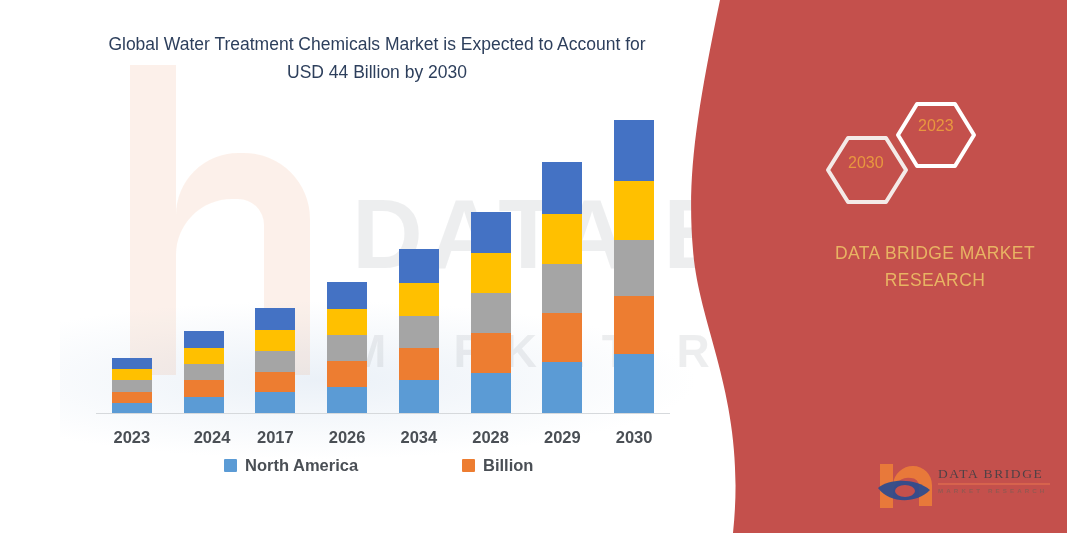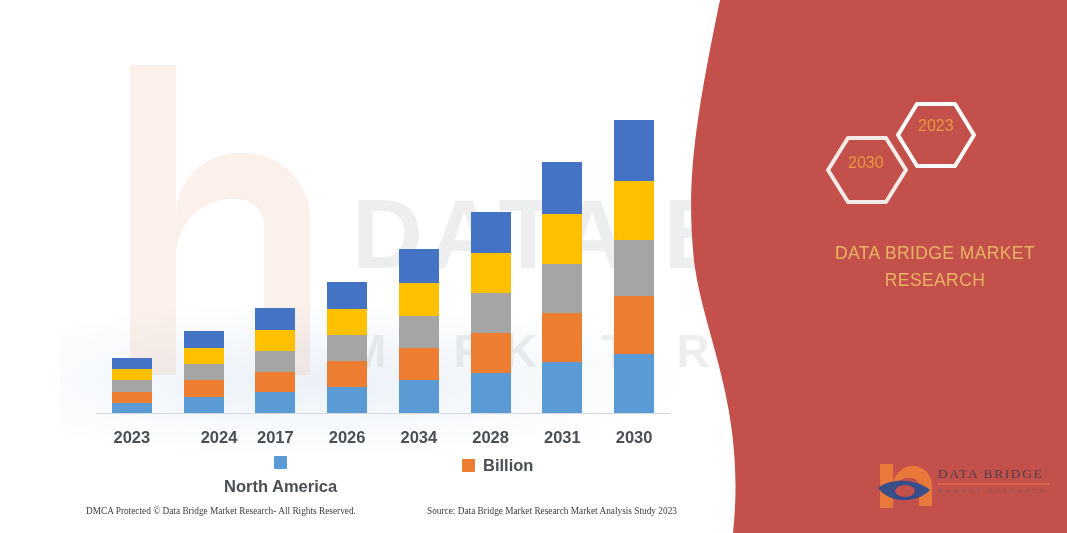--- a/index.html
+++ b/index.html
@@ -118,20 +118,21 @@
     <svg viewBox="0 0 190 320" width="190" height="320" aria-hidden="true">
       <path d="M10 10 h46 v150 a62 62 0 0 1 62 -62 h6 a66 66 0 0 1 66 66 v156 h-46 v-150 a26 26 0 0 0 -26 -26 h-6 a56 56 0 0 0 -56 56 v120 h-46 z" fill="#E8793A"></path>
     </svg>
   </div>
 
   <div class="wm-text">
     <div class="wm-line1">DATA BRIDGE</div>
     <div class="wm-line2">MARKET RESEARCH</div>
   </div>
 
+  <div class="chart-title">Global Water Treatment Chemicals Market is Expected to Account for USD 44 Billion by 2030</div>
 
   <div class="plot" id="plot-area">
       <div class="bar" style="left: 15.875px; height: 56.1783px;">
         <div class="seg" style="background: rgb(68, 114, 196); height: 20%;"></div>
         <div class="seg" style="background: rgb(255, 192, 0); height: 20%;"></div>
         <div class="seg" style="background: rgb(165, 165, 165); height: 20%;"></div>
         <div class="seg" style="background: rgb(237, 125, 49); height: 20%;"></div>
         <div class="seg" style="background: rgb(91, 155, 213); height: 20%;"></div>
       </div>
       <div class="bar" style="left: 87.625px; height: 83.3312px;">
@@ -181,44 +182,40 @@
         <div class="seg" style="background: rgb(255, 192, 0); height: 20.0637%;"></div>
         <div class="seg" style="background: rgb(165, 165, 165); height: 19.1083%;"></div>
         <div class="seg" style="background: rgb(237, 125, 49); height: 19.7452%;"></div>
         <div class="seg" style="background: rgb(91, 155, 213); height: 20.3822%;"></div>
       </div>
     </div>
   <div class="axis-line"></div>
 
   <div class="xlabels" id="x-labels">
       <div class="xlabel" style="left: -0.125px;">2023</div>
-      <div class="xlabel" style="left: 87px;">2024</div>
+      <div class="xlabel" style="left: 80px;">2024</div>
       <div class="xlabel" style="left: 143.375px;">2017</div>
       <div class="xlabel" style="left: 215.125px;">2026</div>
       <div class="xlabel" style="left: 286.875px;">2034</div>
       <div class="xlabel" style="left: 358.625px;">2028</div>
-      <div class="xlabel" style="left: 430.375px;">2031</div>
+      <div class="xlabel" style="left: 430.375px;">2029</div>
       <div class="xlabel" style="left: 502.125px;">2030</div>
     </div>
 
   <div class="legend" id="legend">
-      <div class="legend-item" style="left: 128px; flex-direction: column;">
+      <div class="legend-item" style="left: 128px;">
         <span class="legend-swatch" style="background: rgb(91, 155, 213);"></span>
         <span class="legend-label">North America</span>
       </div>
       <div class="legend-item" style="left: 366px;">
         <span class="legend-swatch" style="background: rgb(237, 125, 49);"></span>
         <span class="legend-label">Billion</span>
       </div>
     </div>
 
-  <div class="footer">
-    <div class="footer-left">DMCA Protected © Data Bridge Market Research-  All Rights Reserved.</div>
-    <div class="footer-right">Source: Data Bridge Market Research  Market Analysis Study 2023</div>
-  </div>
 
   <div class="red-panel">
     <svg width="380" height="533" viewBox="0 0 380 533" aria-hidden="true">
       <path id="panel-shape" d="M33 0 C 8 120, 0 180, 6 250 C 12 330, 60 400, 46 533 L 380 533 L 380 0 Z" fill="#C4504C"></path>
     </svg>
   </div>
 
 
   <div class="hex-wrap">
     <svg width="185" height="120" viewBox="0 0 185 120" aria-hidden="true">

